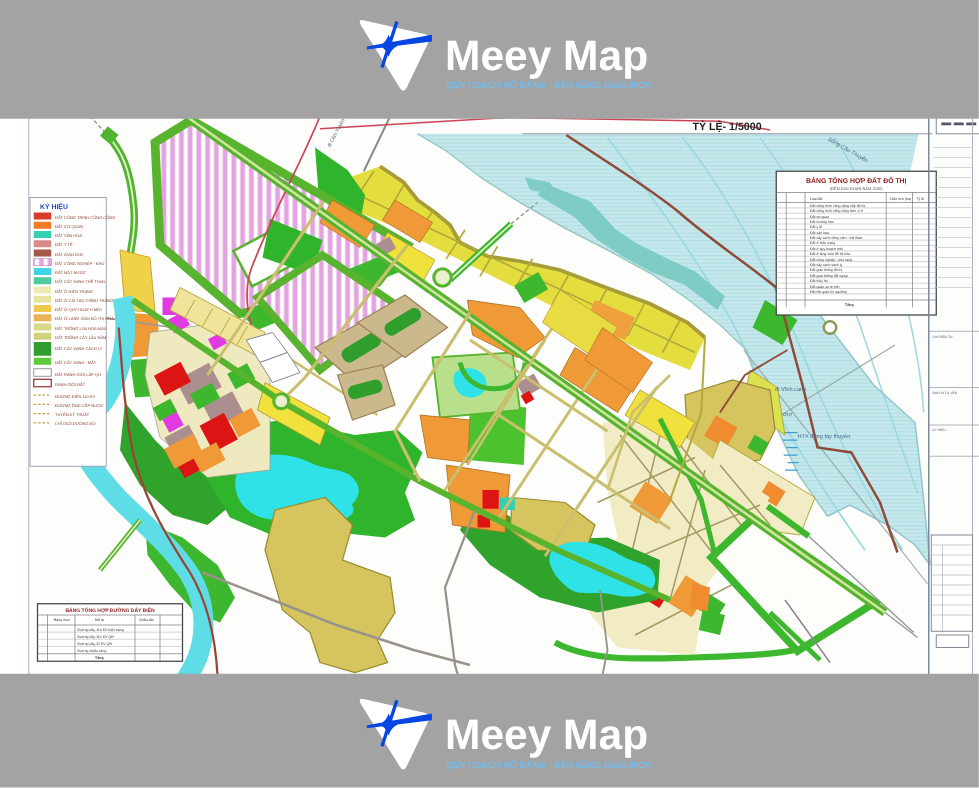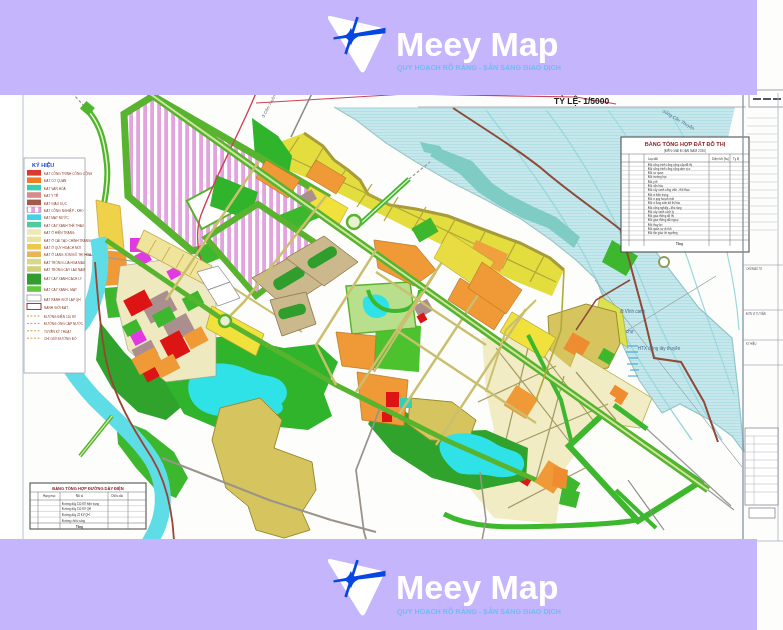--- a/index.html
+++ b/index.html
@@ -1,17 +1,17 @@
 <!DOCTYPE html>
 <html><head>
 <meta charset="utf-8">
 <style>
   html,body{margin:0;padding:0;}
   body{width:783px;height:630px;overflow:hidden;background:#ffffff;font-family:"Liberation Sans",sans-serif;}
-  .band{position:absolute;left:0;width:717px;background:#c4b5fd;padding-left:40px;}
+  .band{position:absolute;left:0;width:783px;background:#a3a3a3;}
   #hdr{top:0;height:95px;}
   #ftr{top:539px;height:91px;}
 </style>
 </head>
 <body>
 
 <div style="position:absolute;left:16px;top:0;width:783px;height:630px;">
 <svg width="783" height="630" viewBox="0 0 783 630">
 <defs>
 <pattern id="ph" width="7" height="8" patternUnits="userSpaceOnUse">

